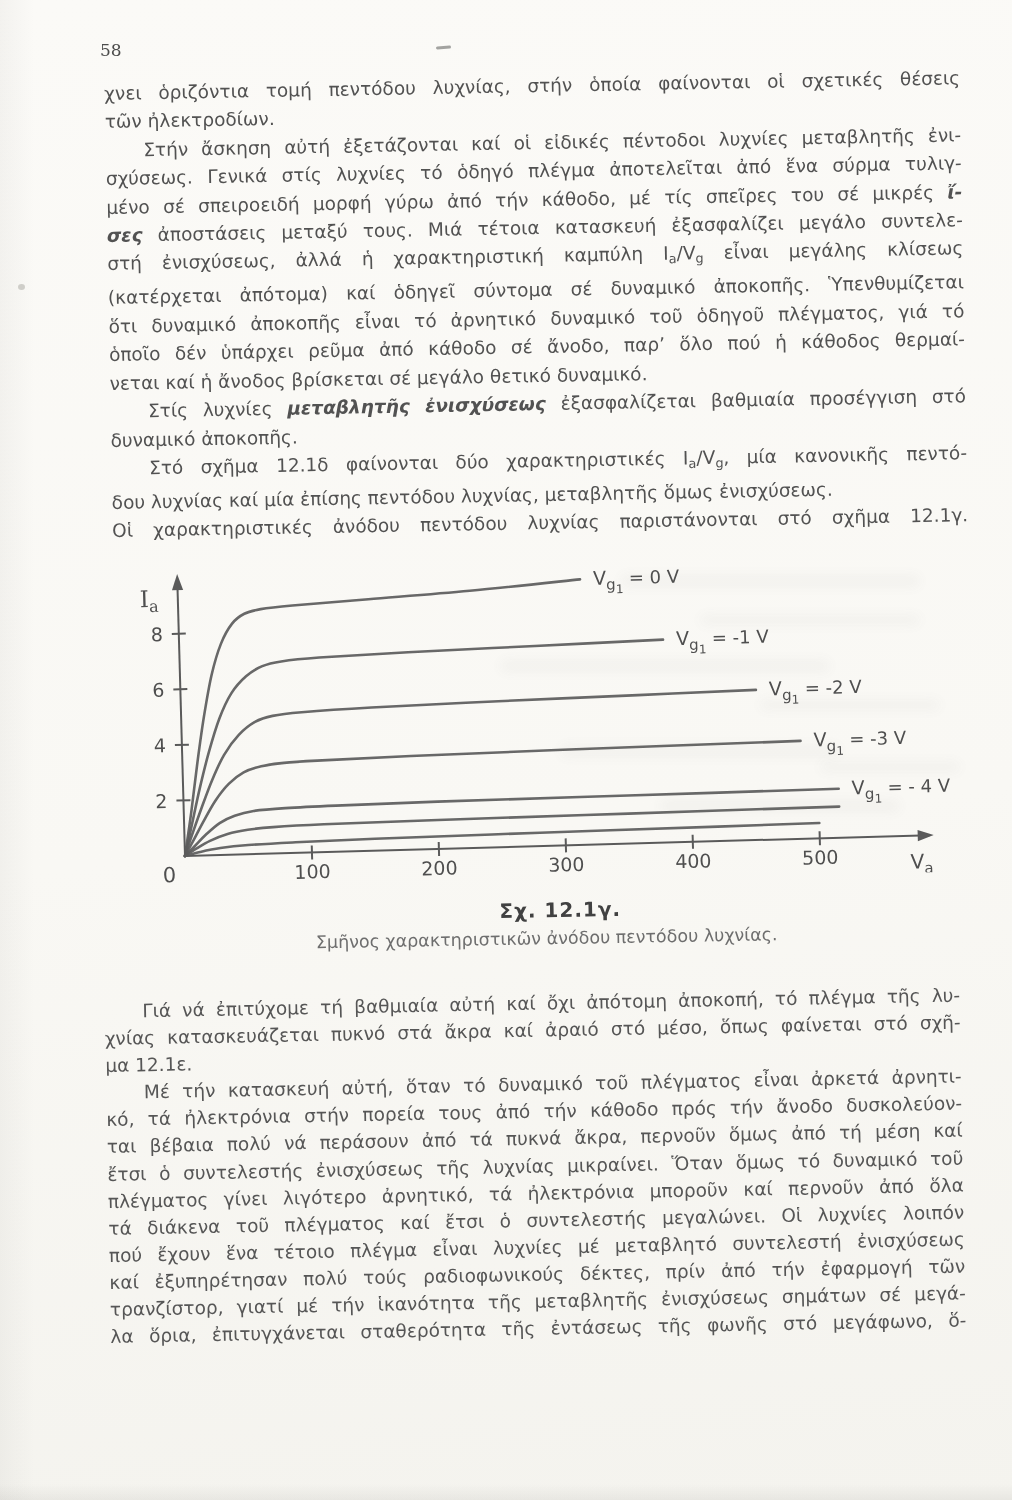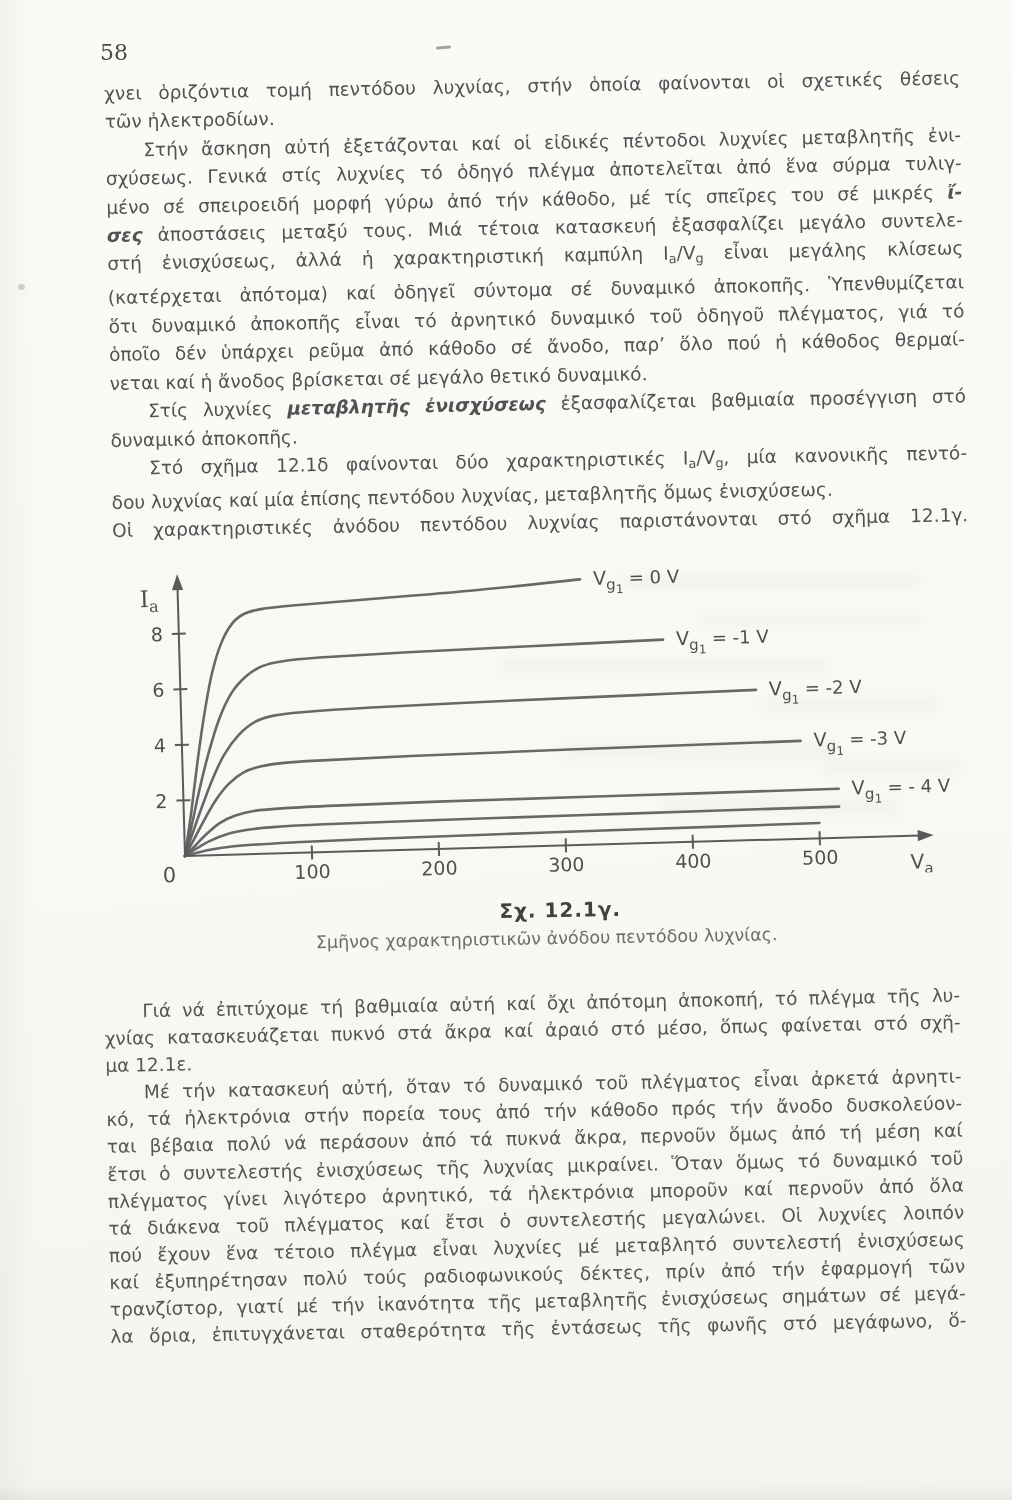--- a/index.html
+++ b/index.html
@@ -4,21 +4,21 @@
 <style>
   html,body{margin:0;padding:0;background:#e9e8e4;}
   .page{position:relative;width:1012px;height:1500px;margin:0 auto;overflow:hidden;
         background:linear-gradient(175deg,#fbfaf7 0%,#f9f8f4 55%,#f4f3ee 100%);
         font-family:"DejaVu Sans",sans-serif;color:#515151;}
   .page::before{content:"";position:absolute;left:0;top:0;bottom:0;width:34px;
         background:linear-gradient(90deg,rgba(90,88,84,.05),rgba(90,88,84,0));pointer-events:none;}
   .page::after{content:"";position:absolute;left:0;right:0;bottom:0;height:16px;
         background:linear-gradient(0deg,rgba(70,68,64,.07),rgba(70,68,64,0));pointer-events:none;}
   .pagenum{position:absolute;left:100px;top:40px;font-family:"DejaVu Serif",serif;
-        font-size:22px;color:#4c4c4c;}
+        font-size:17px;color:#4c4c4c;}
   .speck{position:absolute;left:436px;top:46px;width:15px;height:3px;background:#a3a3a0;
         border-radius:2px;transform:rotate(-4deg);}
   .dot{position:absolute;left:18px;top:284px;width:7px;height:6px;background:#cfcec9;border-radius:50%;}
   .tblock{position:absolute;left:104px;width:856px;font-size:18.5px;}
   .tblock.top{top:80px;line-height:28.4px;transform:rotate(-1.05deg);transform-origin:0 0;color:#525252;}
   .tblock.bottom{top:998px;line-height:27.1px;transform:rotate(-1.1deg);transform-origin:0 0;color:#565656;}
   .ln{white-space:normal;}
   .ln.just{text-align:justify;text-align-last:justify;}
   .ln.ind{text-indent:38px;}
   .bi{font-weight:bold;font-style:italic;}

